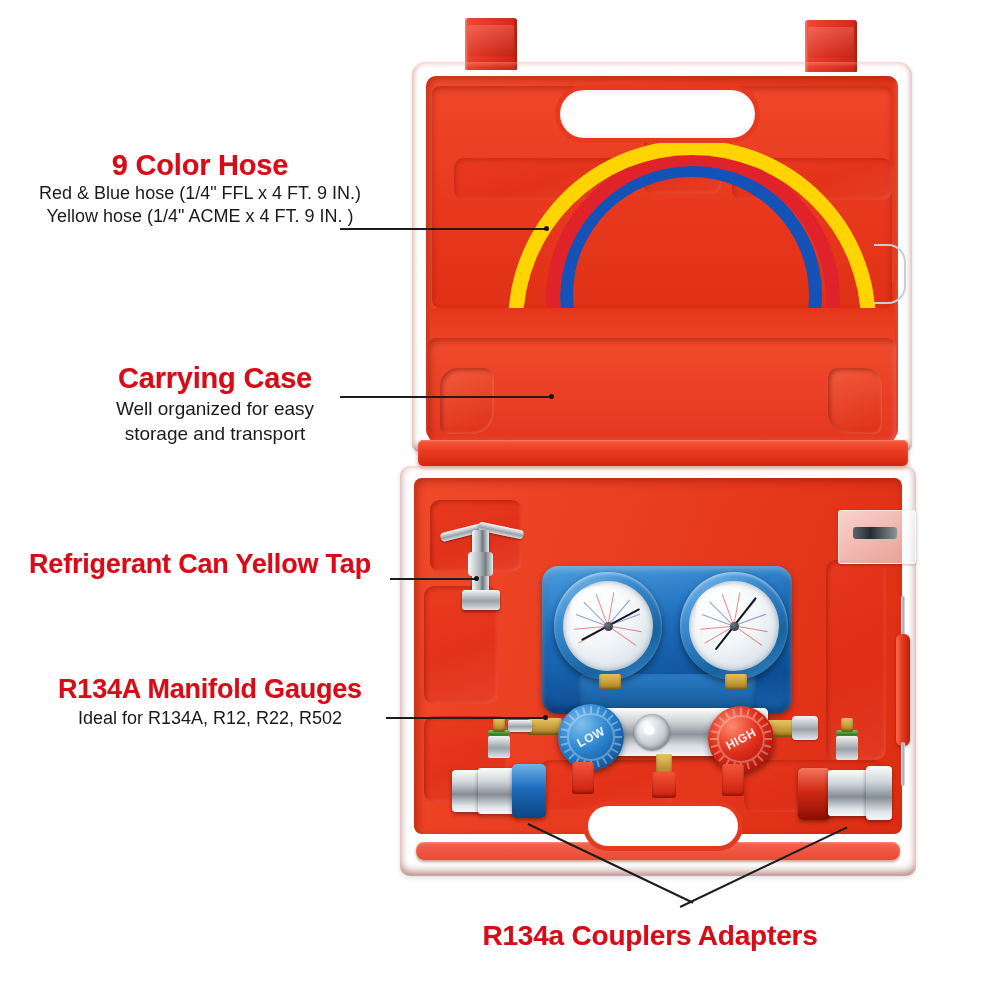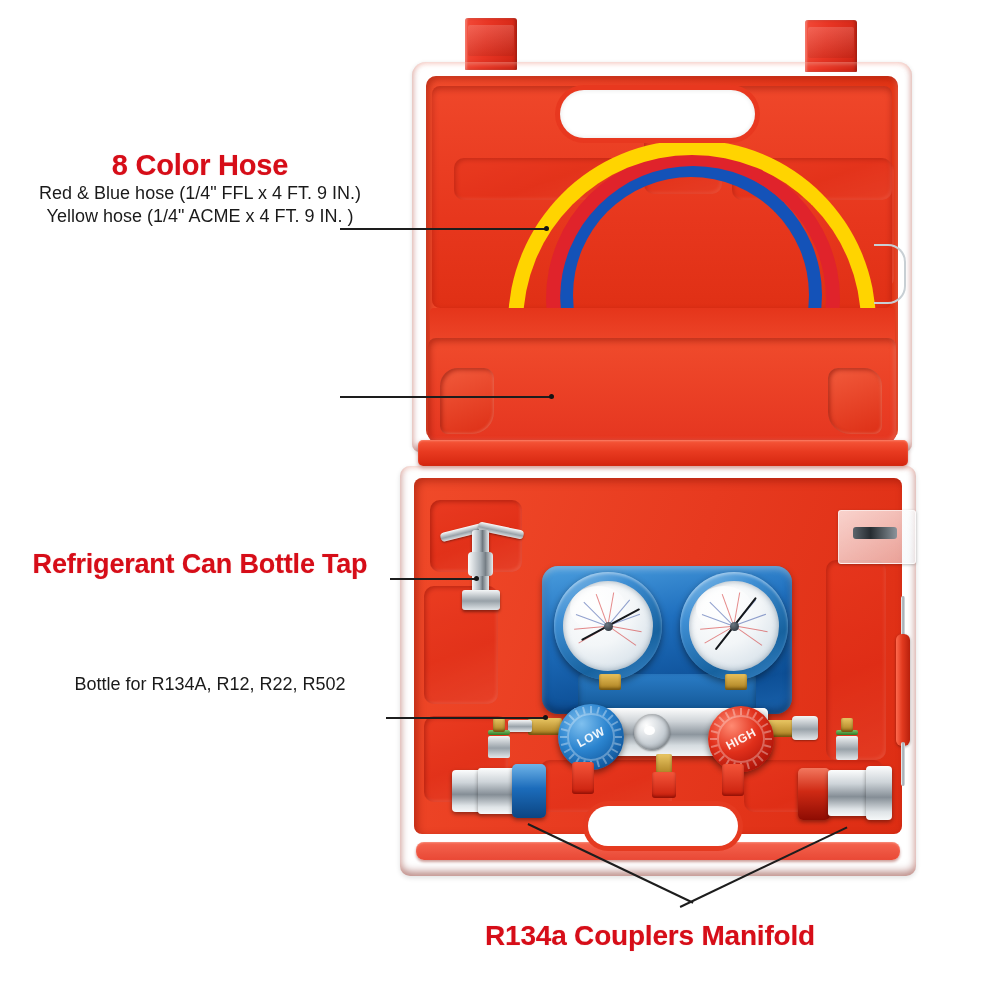--- a/index.html
+++ b/index.html
@@ -417,42 +417,48 @@
       <div class="port" style="left:29px;top:-36px;width:12px;height:14px;"></div>
       <div class="cRing cRingRed" style="left:-14px;top:14px;width:32px;height:52px;border-radius:5px;"></div>
       <div class="cBarrel" style="left:16px;top:16px;width:42px;height:46px;"></div>
       <div class="cBarrel" style="left:54px;top:12px;width:26px;height:54px;border-radius:4px;"></div>
     </div>
 
     <div id="baseHandle"></div>
   </div>
 
   <div class="callout" style="left:0px;top:148px;width:400px;">
-    <div class="title" style="font-size:29px;line-height:34px;">8 Color Hose</div>
+    <div class="title" style="font-size:29px;line-height:34px;">9 Color Hose</div>
     <div class="sub" style="font-size:18px;line-height:23px;">Red &amp; Blue hose (1/4" FFL x 4 FT. 9 IN.)</div>
     <div class="sub2" style="font-size:18px;line-height:23px;">Yellow hose (1/4" ACME x 4 FT. 9 IN. )</div>
   </div>
   <div class="leader" style="left:340px;top:228px;width:207px;"></div>
   <div class="dot" style="left:544px;top:225.5px;"></div>
 
+  <div class="callout" style="left:60px;top:360px;width:310px;">
+    <div class="title" style="font-size:29px;line-height:36px;">Carrying Case</div>
+    <div class="sub" style="font-size:19px;line-height:25px;">Well organized for easy</div>
+    <div class="sub2" style="font-size:19px;line-height:25px;">storage and transport</div>
+  </div>
   <div class="leader" style="left:340px;top:396px;width:212px;"></div>
   <div class="dot" style="left:549px;top:393.5px;"></div>
 
   <div class="callout" style="left:0px;top:548px;width:400px;">
-    <div class="title" style="font-size:27px;line-height:33px;">Refrigerant Can Bottle Tap</div>
+    <div class="title" style="font-size:27px;line-height:33px;">Refrigerant Can Yellow Tap</div>
   </div>
   <div class="leader" style="left:390px;top:578px;width:87px;"></div>
   <div class="dot" style="left:474px;top:575.5px;"></div>
 
   <div class="callout" style="left:20px;top:672px;width:380px;">
-    <div class="sub" style="font-size:18px;line-height:24px;">Bottle for R134A, R12, R22, R502</div>
+    <div class="title" style="font-size:27px;line-height:34px;">R134A Manifold Gauges</div>
+    <div class="sub" style="font-size:18px;line-height:24px;">Ideal for R134A, R12, R22, R502</div>
   </div>
   <div class="leader" style="left:386px;top:717px;width:160px;"></div>
   <div class="dot" style="left:543px;top:714.5px;"></div>
 
   <div class="callout" style="left:380px;top:918px;width:540px;">
-    <div class="title" style="font-size:28px;line-height:36px;">R134a Couplers Manifold</div>
+    <div class="title" style="font-size:28px;line-height:36px;">R134a Couplers Adapters</div>
   </div>
 
   <div class="leader" style="left:528px;top:823px;width:183px;transform:rotate(25.5deg);"></div>
   <div class="leader" style="left:680px;top:906px;width:185px;transform:rotate(-25.5deg);"></div>
 
 </div>
 
 </body></html>

